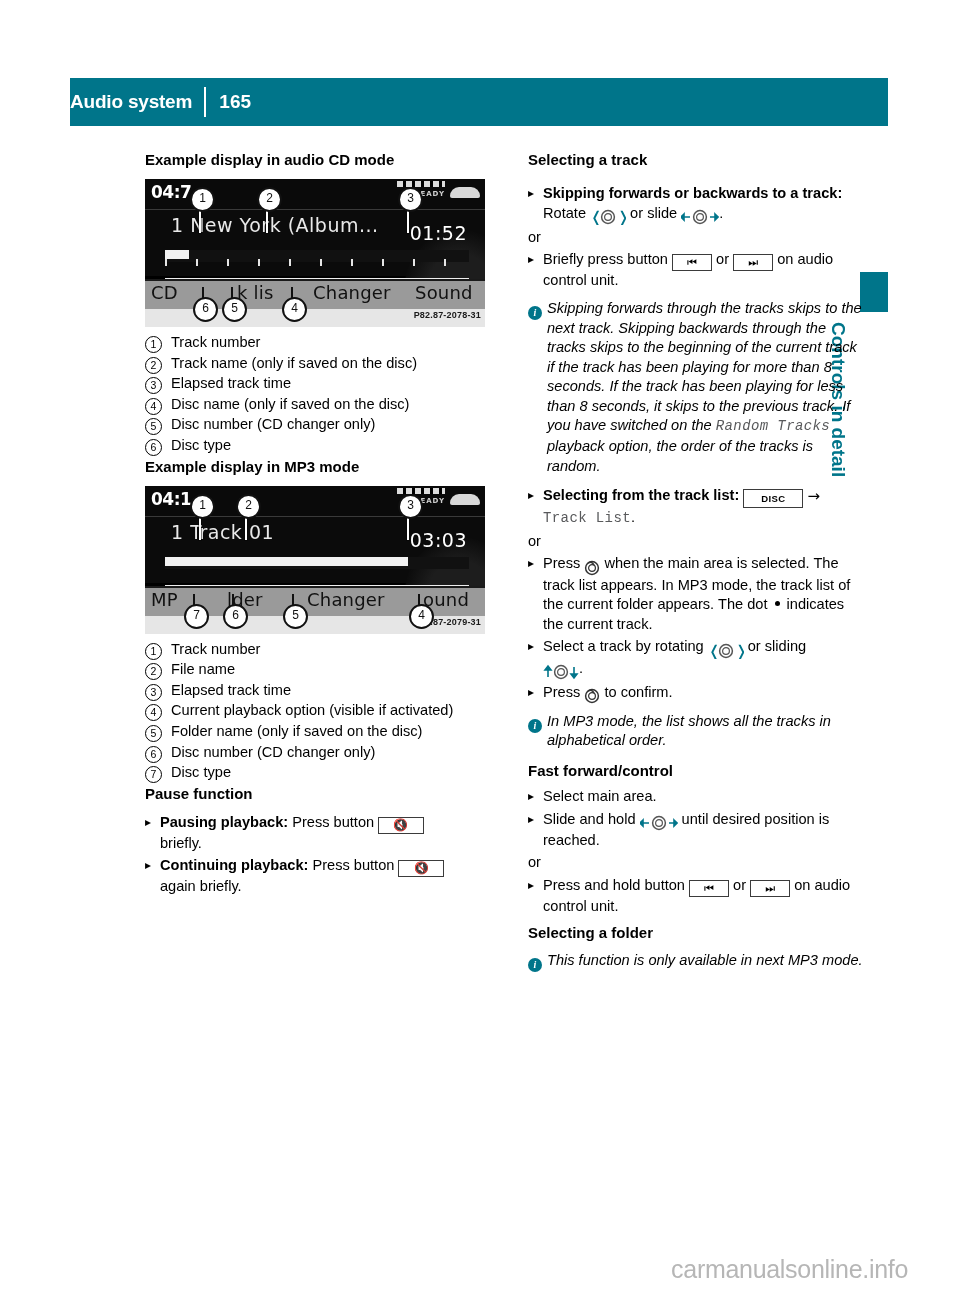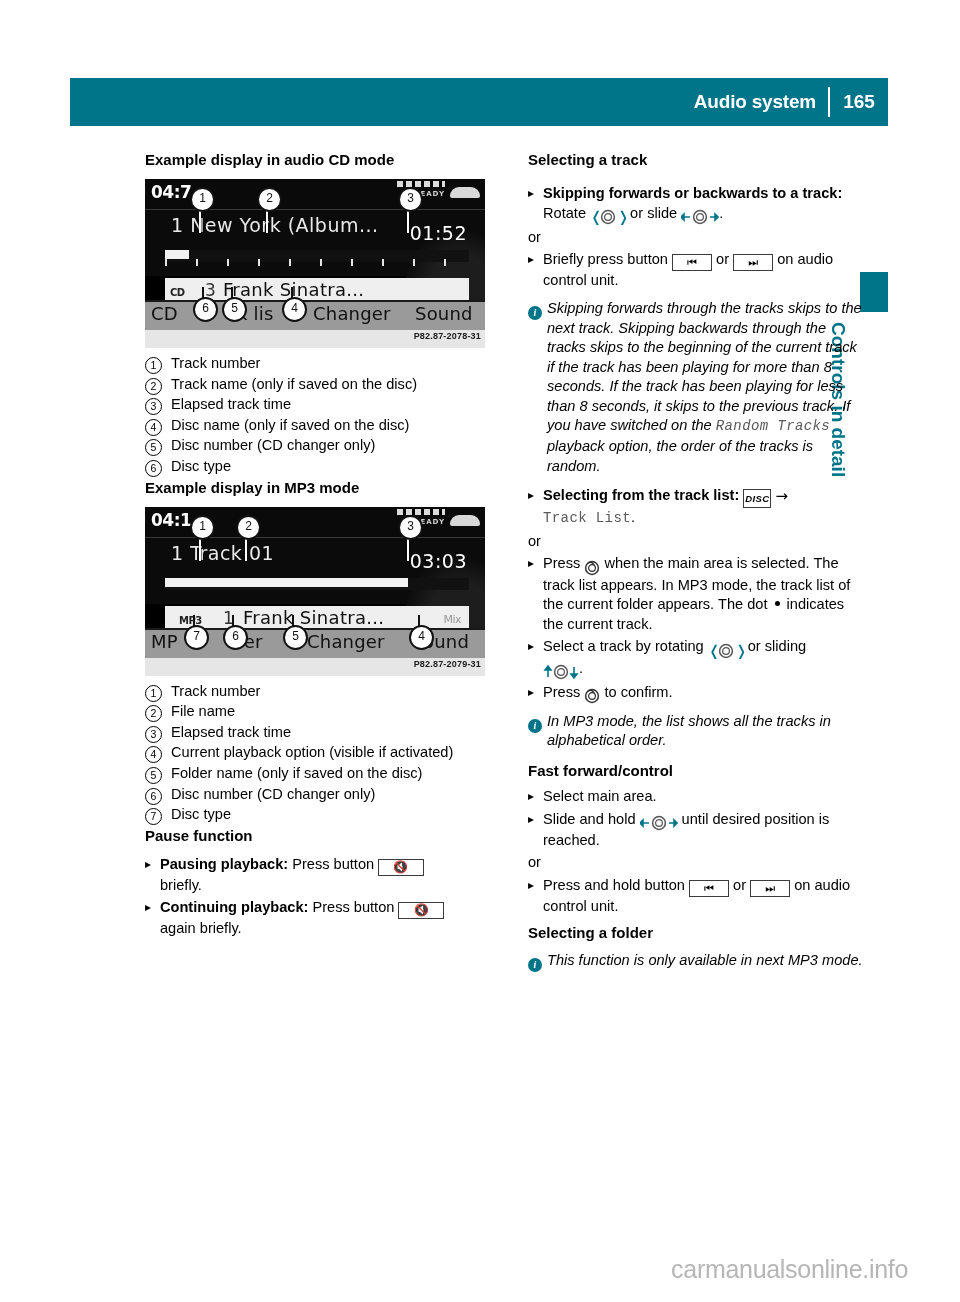--- a/index.html
+++ b/index.html
@@ -19,21 +19,20 @@
   
   .header-bar {
     position: absolute;
     left: 70px;
     top: 78px;
     width: 818px;
     height: 48px;
     background: #00758a;
     display: flex;
     align-items: center;
-    justify-content: flex-end;
   }
   .header-title {
     color: #ffffff;
     font-size: 19px;
     font-weight: bold;
     letter-spacing: -0.2px;
     padding-right: 12px;
   }
   .header-sep {
     width: 2px;
@@ -180,22 +179,21 @@
     min-width: 26px;
     text-align: center;
     background: #fff;
     font-family: "DejaVu Sans", sans-serif;
   }
   .btnbox.disc {
     font-family: "Liberation Sans", sans-serif;
     font-size: 9.5px;
     font-weight: bold;
     letter-spacing: 0.4px;
-    padding: 1px 0;
-    font-style: italic;
+    padding: 1px 16px;
   }
   .btnbox.mute {
     font-family: "DejaVu Sans", sans-serif;
     font-size: 12px;
     padding: 0 9px;
   }
 
   
   .ctrl {
     display: inline-block;
@@ -215,21 +213,21 @@
   .arrowglyph {
     font-family: "DejaVu Sans", sans-serif;
     font-size: 15px;
     vertical-align: -1px;
   }
 
   
   .shot {
     position: relative;
     width: 340px;
-    height: 169px;
+    height: 148px;
     margin: 6px 0 4px 0;
     background: #000;
     overflow: hidden;
     font-family: "DejaVu Sans", sans-serif;
   }
   .shot .statusbar {
     position: absolute; left:0; top:0; width:100%; height:30px;
     background:#0a0a0a;
     border-bottom: 1px solid #3a3a3a;
   }

